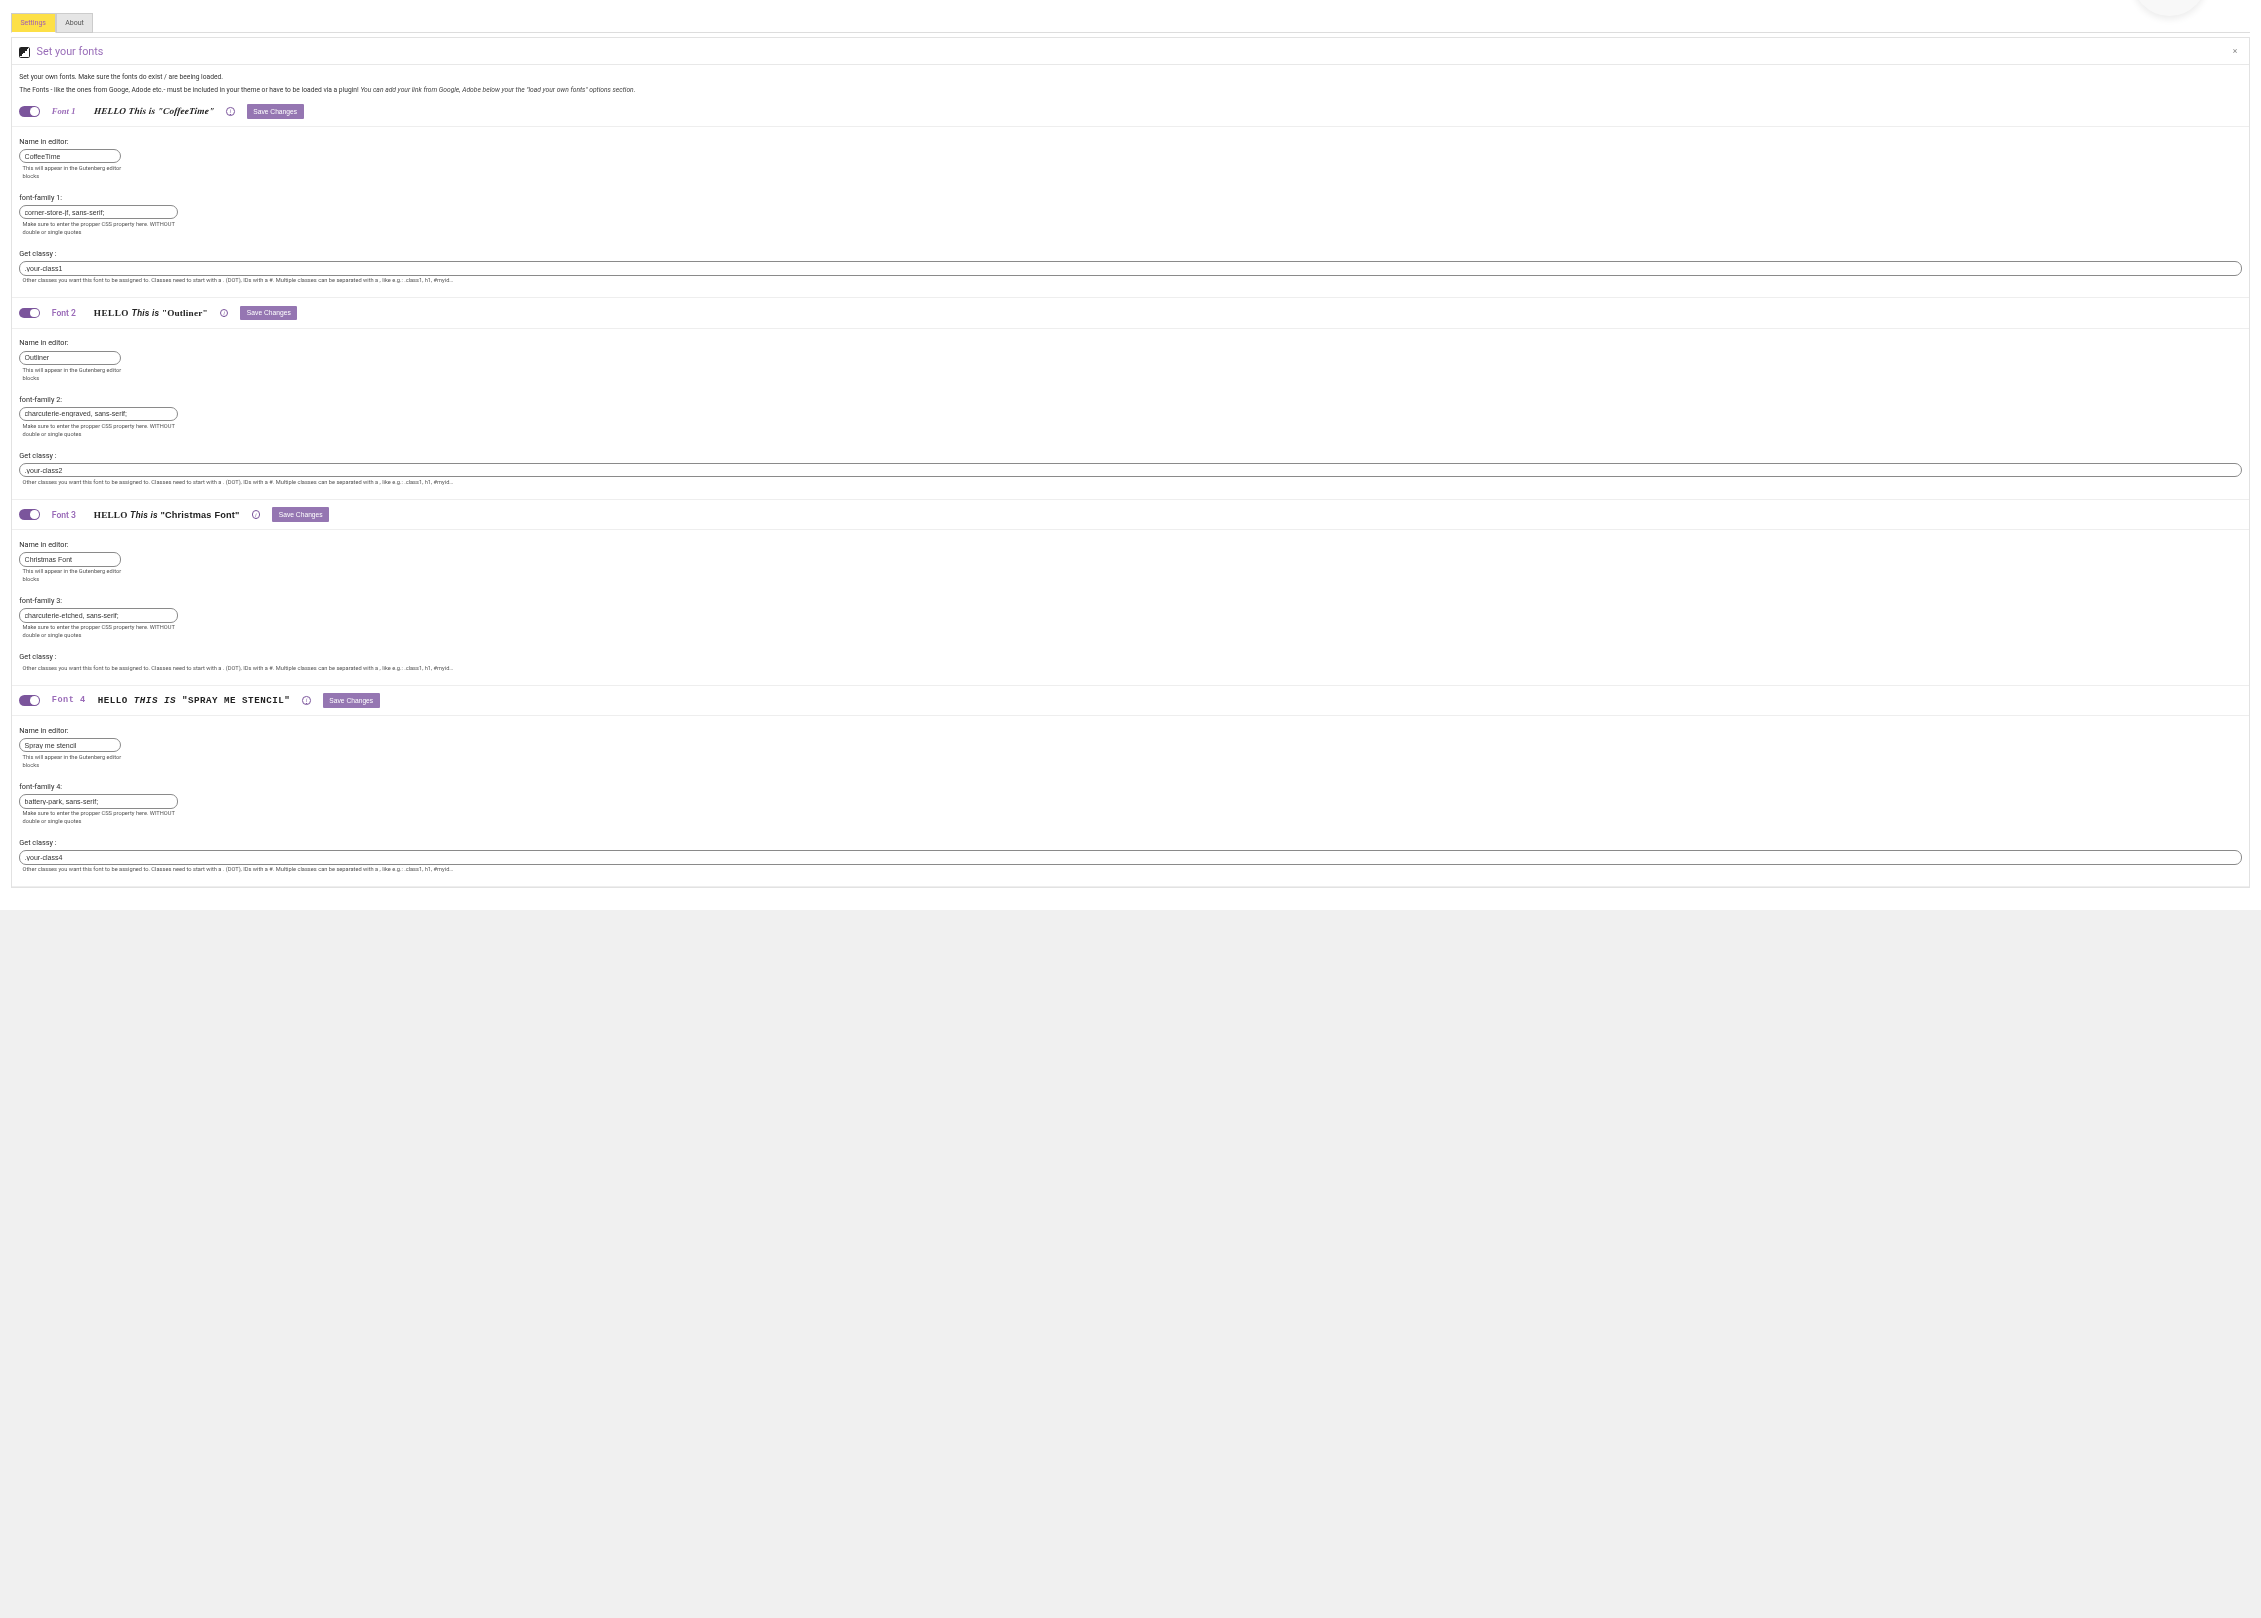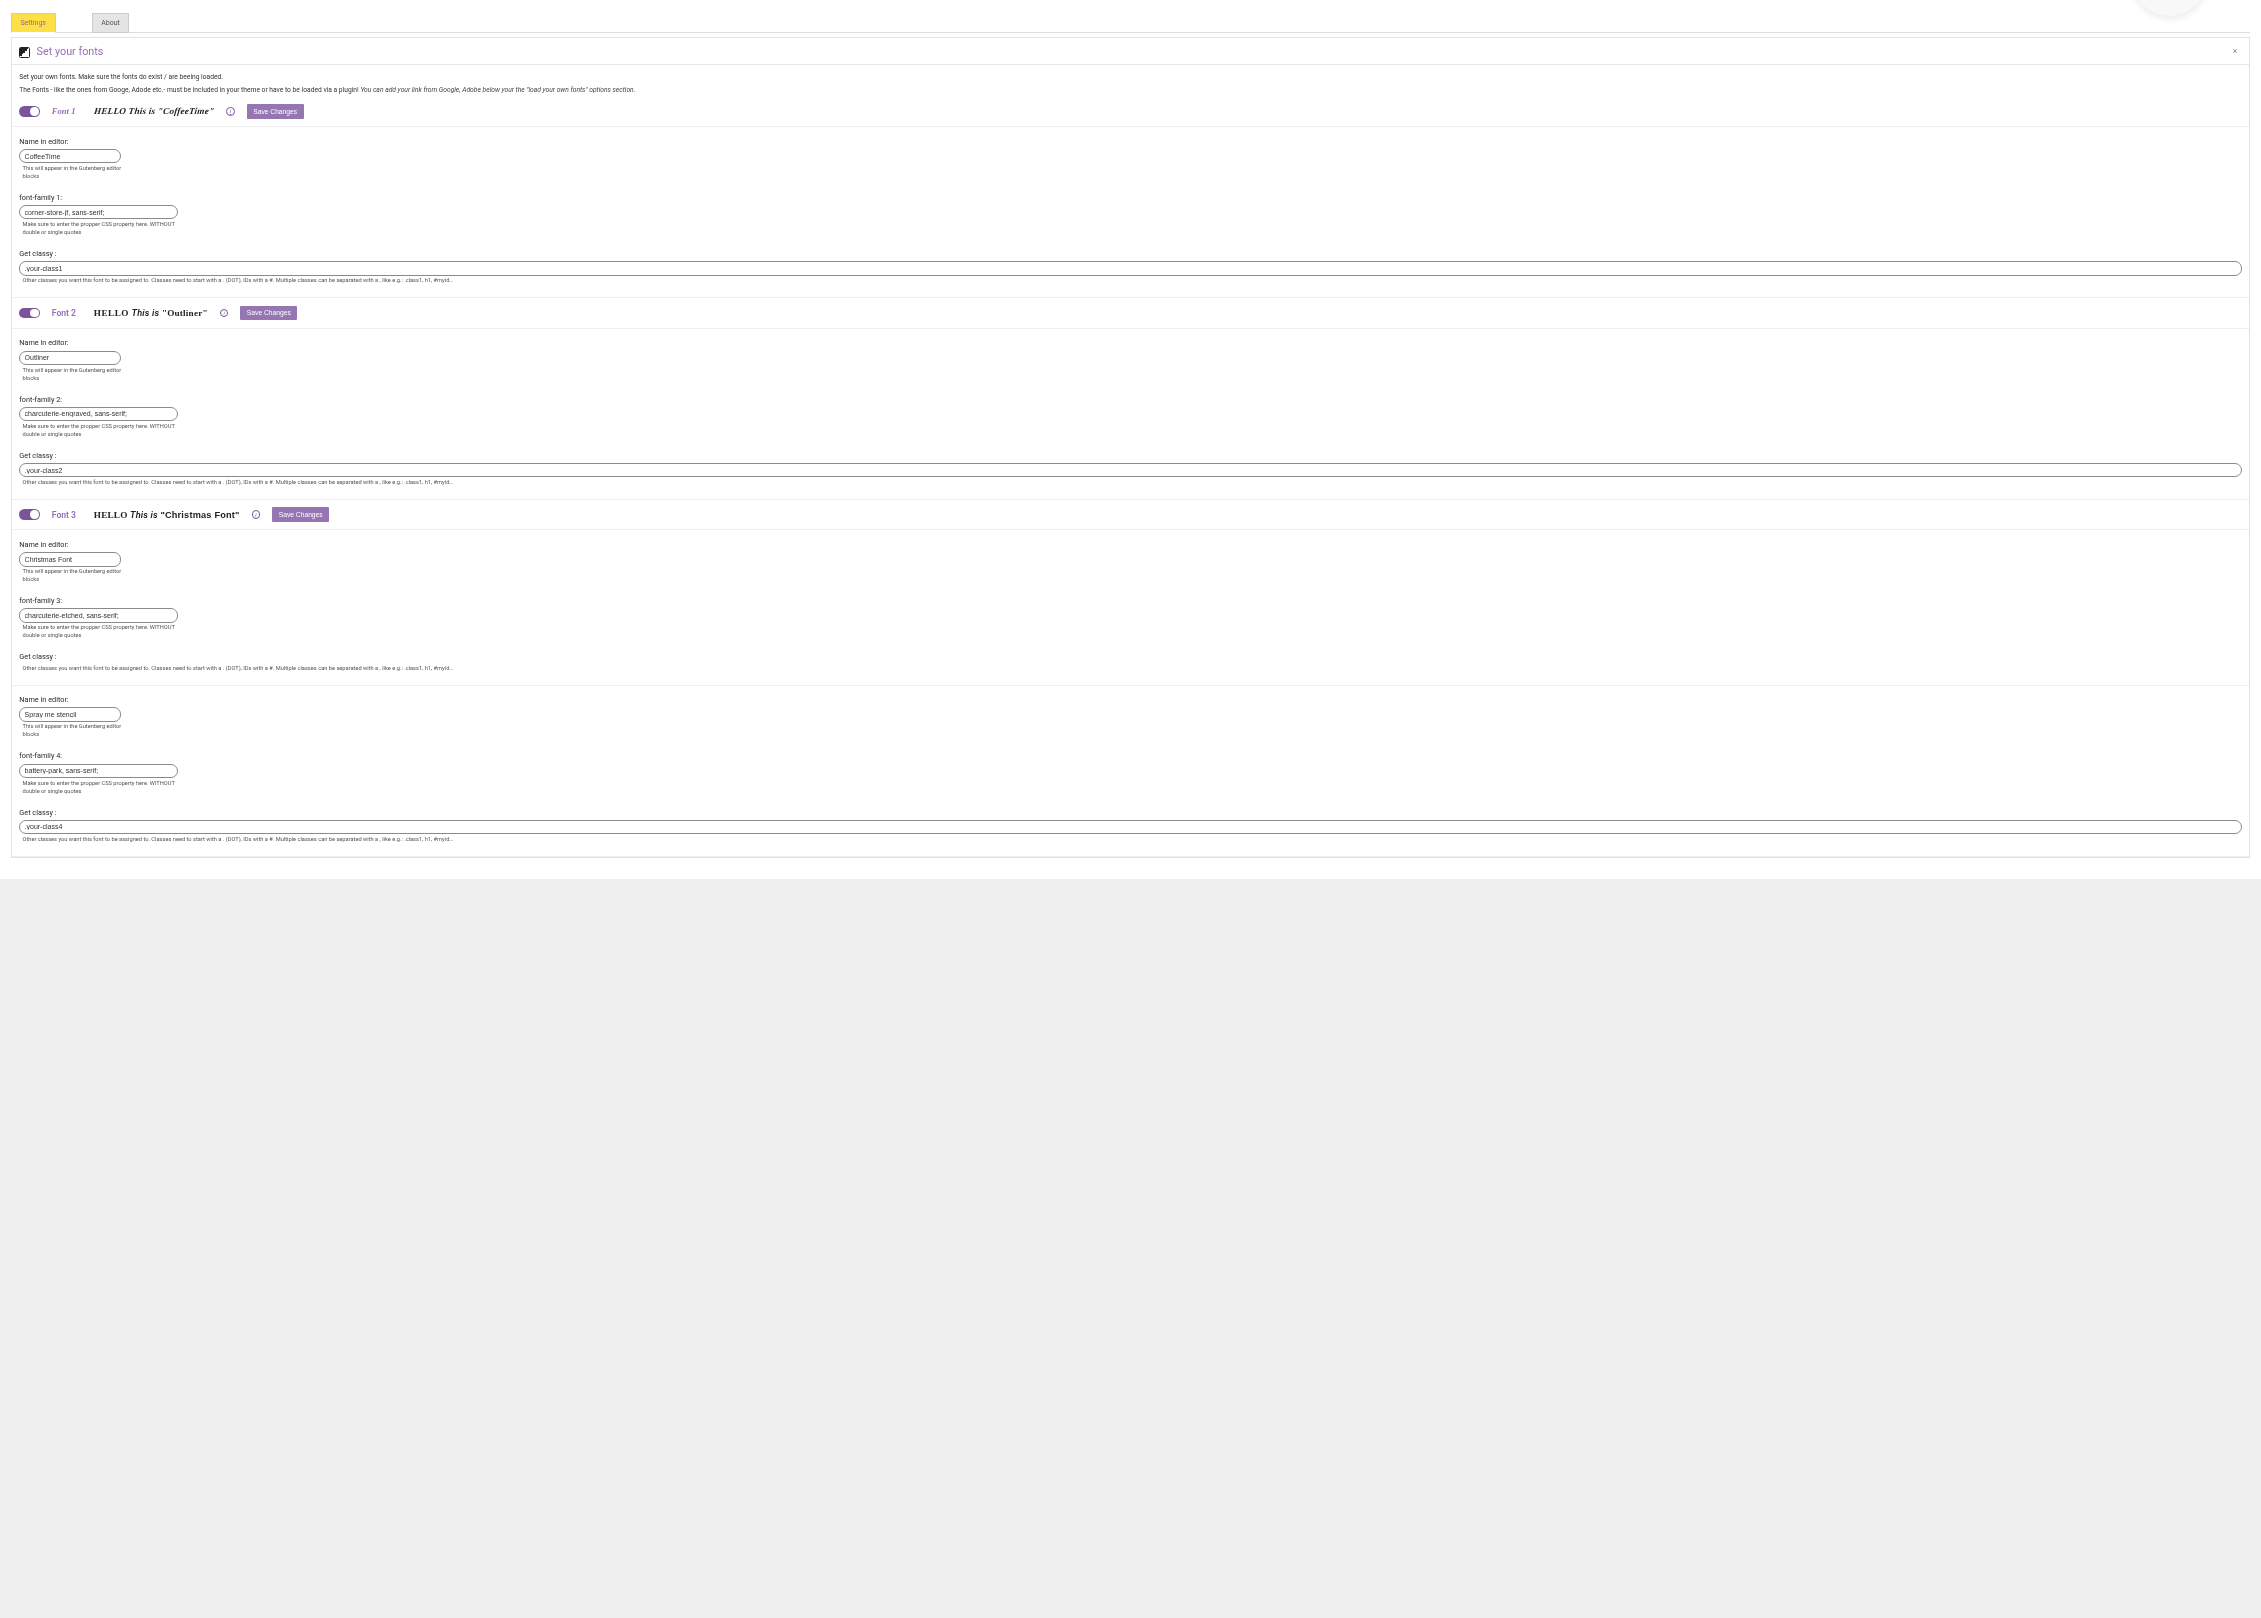--- a/index.html
+++ b/index.html
@@ -35,21 +35,21 @@
     border: 0.5px solid #ccc;
     background: #e5e5e5;
     cursor: pointer;
     margin-bottom: -0.5px;
   }
   .tab.active {
     background: #fde047;
     border-bottom: 0.5px solid #fff;
     color: #a25db3;
   }
-  .tab:not(.active) { color: #555; margin-left: 36px; }
+  .tab:not(.active) { color: #555; }
   
   .panel {
     border: 0.5px solid #e2e2e2;
     margin-top: 4.3px;
   }
   .panel-header {
     display: flex;
     align-items: flex-end;
     padding: 5.4px 7.5px;
     border-bottom: 0.5px solid #e8e8e8;
@@ -295,20 +295,31 @@
           <div class="help">Make sure to enter the propper CSS property here. WITHOUT double or single quotes</div>
         </div>
         <div class="col3">
           <label class="field-label">Get classy :</label>
           <div class="help">Other classes you want this font to be assigned to. Classes need to start with a . (DOT), IDs with a #. Multiple classes can be separated with a , like e.g.: .class1, h1, #myid…</div>
         </div>
       </div>
     </div>
 
     <div class="font-block style4">
+      <div class="font-head">
+        <div class="toggle"></div>
+        <div class="font-label">Font 4</div>
+        <div class="font-preview">
+          <span class="hello">HELLO</span>
+          <span class="thisis">This is</span>
+          <span class="name">"Spray me stencil"</span>
+        </div>
+        <div class="info-icon">i</div>
+        <button class="savebtn">Save Changes</button>
+      </div>
       <div class="font-body">
         <div class="col1">
           <label class="field-label">Name in editor:</label>
           <input class="txt" type="text" value="Spray me stencil" style="">
           <div class="help">This will appear in the Gutenberg editor blocks</div>
         </div>
         <div class="col2">
           <label class="field-label">font-family 4:</label>
           <input class="txt" type="text" value="battery-park, sans-serif;" style="">
           <div class="help">Make sure to enter the propper CSS property here. WITHOUT double or single quotes</div>

